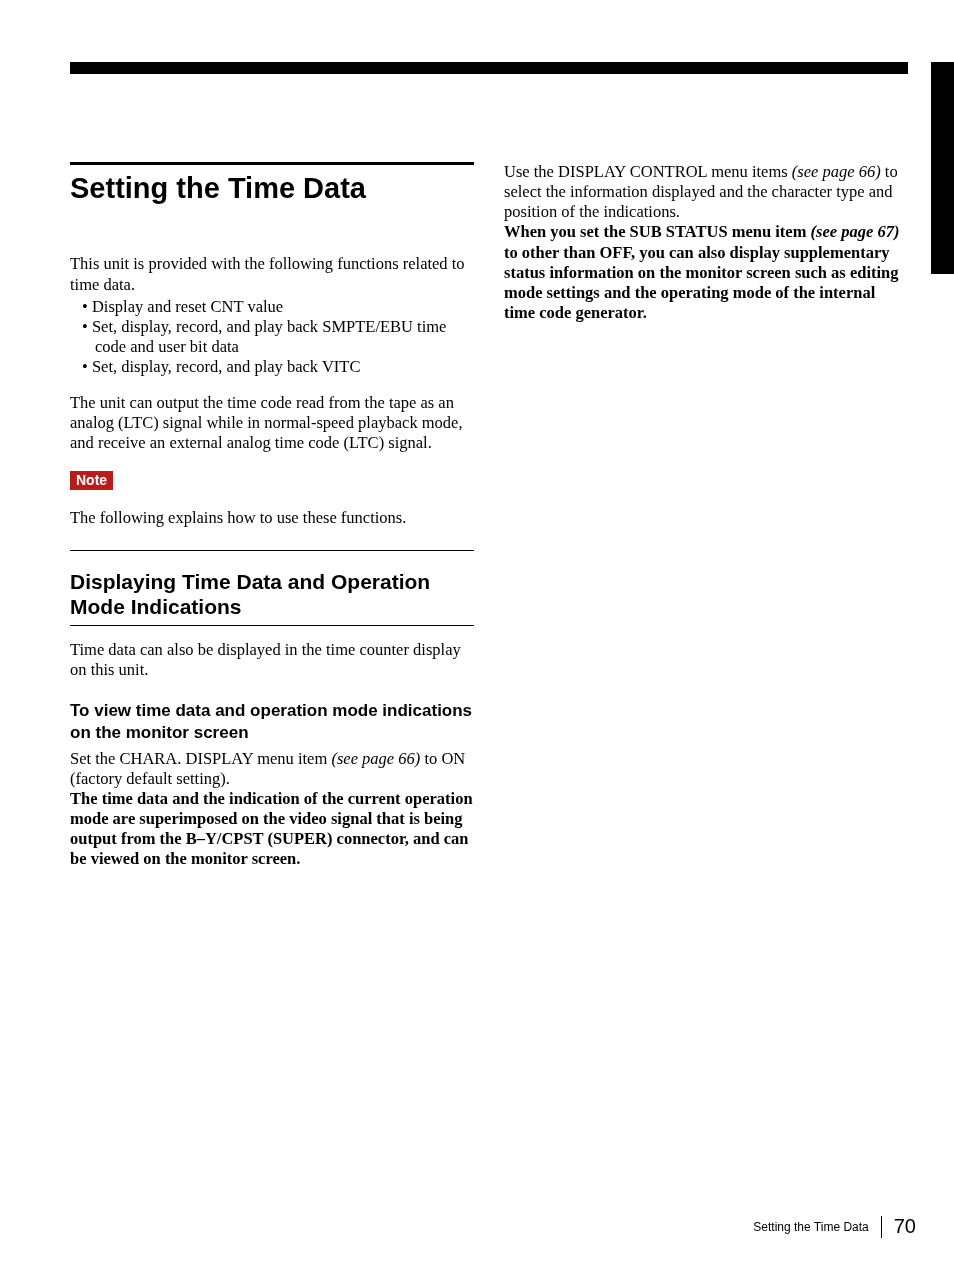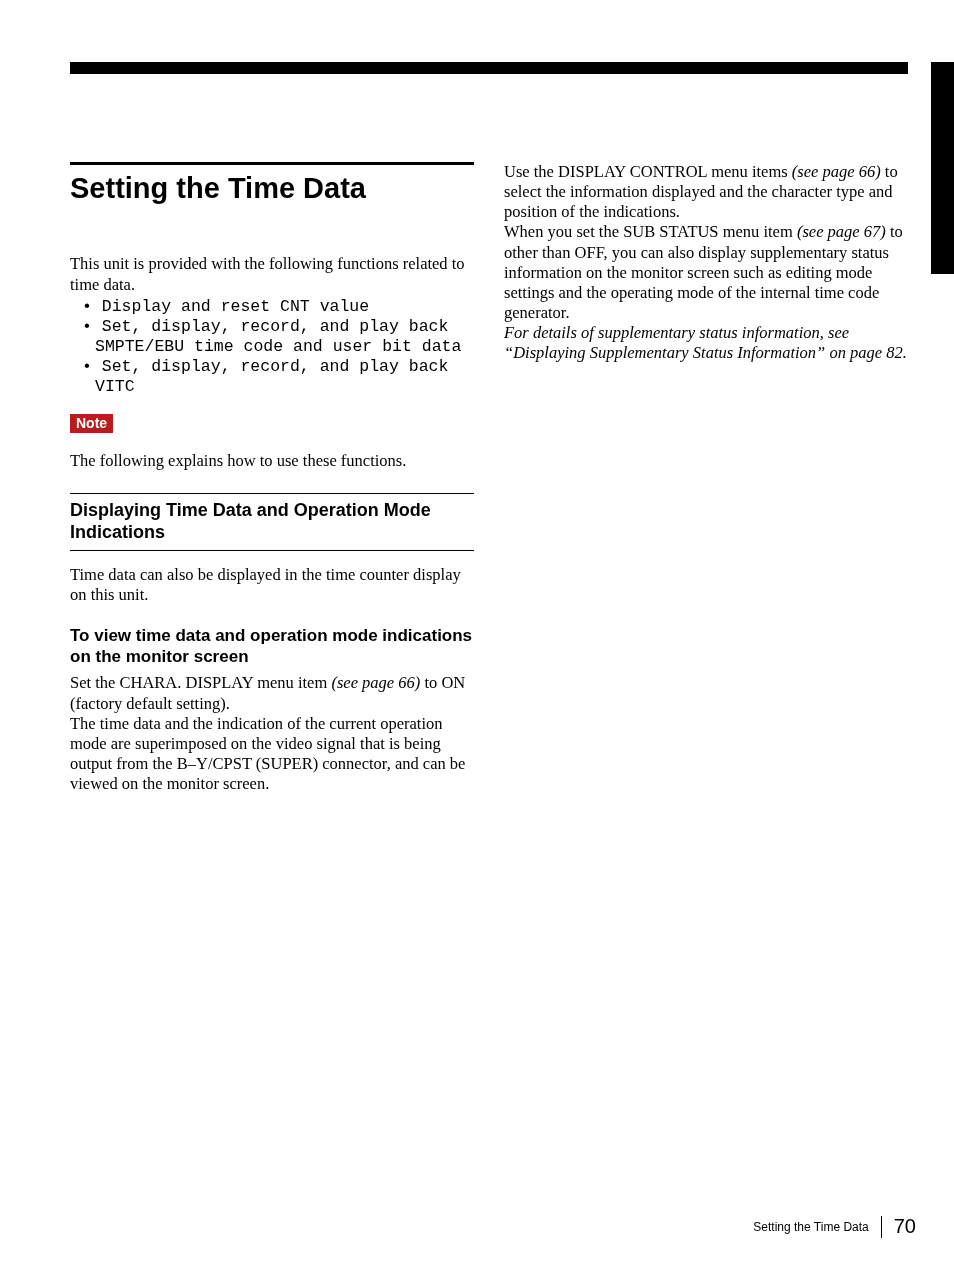--- a/index.html
+++ b/index.html
@@ -88,27 +88,26 @@
     border-top: 3px solid #000;
     margin-bottom: 6px;
   }
   h1.section {
     font-family: Arial, Helvetica, sans-serif;
     font-weight: bold;
     font-size: 29px;
     margin-bottom: 48px;
   }
   .para { margin-bottom: 0; }
-  .para + .para { margin-top: 0; }
+  .para + .para { margin-top: 0; font-weight: bold; }
   ul.bullets {
     list-style: none;
     padding-left: 12px;
     margin-top: 2px;
     margin-bottom: 16px;
-    font-family: Liberation Mono, monospace;
   }
   ul.bullets li {
     text-indent: -13px;
     padding-left: 13px;
   }
   ul.bullets li::before {
     content: "•  ";
   }
   .gap { margin-top: 16px; }
   .note-badge {
@@ -119,23 +118,24 @@
     font-weight: bold;
     font-size: 14px;
     padding: 1px 6px 1px 6px;
     margin-bottom: 2px;
   }
   .sub-rule-top { border-top: 1px solid #000; margin-top: 22px; }
   .sub-rule-bot { border-bottom: 1px solid #000; padding-bottom: 6px; margin-bottom: 14px; }
   h2.sub {
     font-family: Arial, Helvetica, sans-serif;
     font-weight: bold;
-    font-size: 18px;
+    font-size: 21px;
     line-height: 1.2;
     padding-top: 6px;
+    margin-top: 12px;
   }
   h3.subsub {
     font-family: Arial, Helvetica, sans-serif;
     font-weight: bold;
     font-size: 17px;
     line-height: 1.25;
     margin-top: 20px;
     margin-bottom: 6px;
   }
   .ital { font-style: italic; }
@@ -173,20 +173,21 @@
       <div class="section-rule"></div>
       <h1 class="section">Setting the Time Data</h1>
 
       <p class="para">This unit is provided with the following functions related to time data.</p>
       <ul class="bullets">
         <li>Display and reset CNT value</li>
         <li>Set, display, record, and play back SMPTE/EBU time code and user bit data</li>
         <li>Set, display, record, and play back VITC</li>
       </ul>
 
+      <p class="para">The unit can output the time code read from the tape as an analog (LTC) signal while in normal-speed playback mode, and receive an external analog time code (LTC) signal.</p>
 
       <div class="gap">
         <span class="note-badge">Note</span>
       </div>
 
       <p class="para gap">The following explains how to use these functions.</p>
 
       <div class="sub-rule-top"></div>
       <div class="sub-rule-bot">
         <h2 class="sub">Displaying Time Data and Operation Mode Indications</h2>
@@ -201,21 +202,20 @@
       <p class="para">The time data and the indication of the current operation mode are superimposed on the video signal that is being output from the B–Y/CPST (SUPER) connector, and can be viewed on the monitor screen.</p>
     </div>
 
     <div class="col">
       <p class="para">
         <span>Use the DISPLAY CONTROL menu items </span><span class="ital">(see page 66)</span><span> to select the information displayed and the character type and position of the indications.</span>
       </p>
       <p class="para gap">
         <span>When you set the SUB STATUS menu item </span><span class="ital">(see page 67)</span><span> to other than OFF, you can also display supplementary status information on the monitor screen such as editing mode settings and the operating mode of the internal time code generator.</span>
       </p>
-      <p class="para gap ital">For details of supplementary status information, see “Displaying Supplementary Status Information” on page 82.</p>
     </div>
 
   </div>
 </div>
 
 <div class="footer">
   <span class="footer-title">Setting the Time Data</span>
   <span class="footer-page">70</span>
 </div>
 

